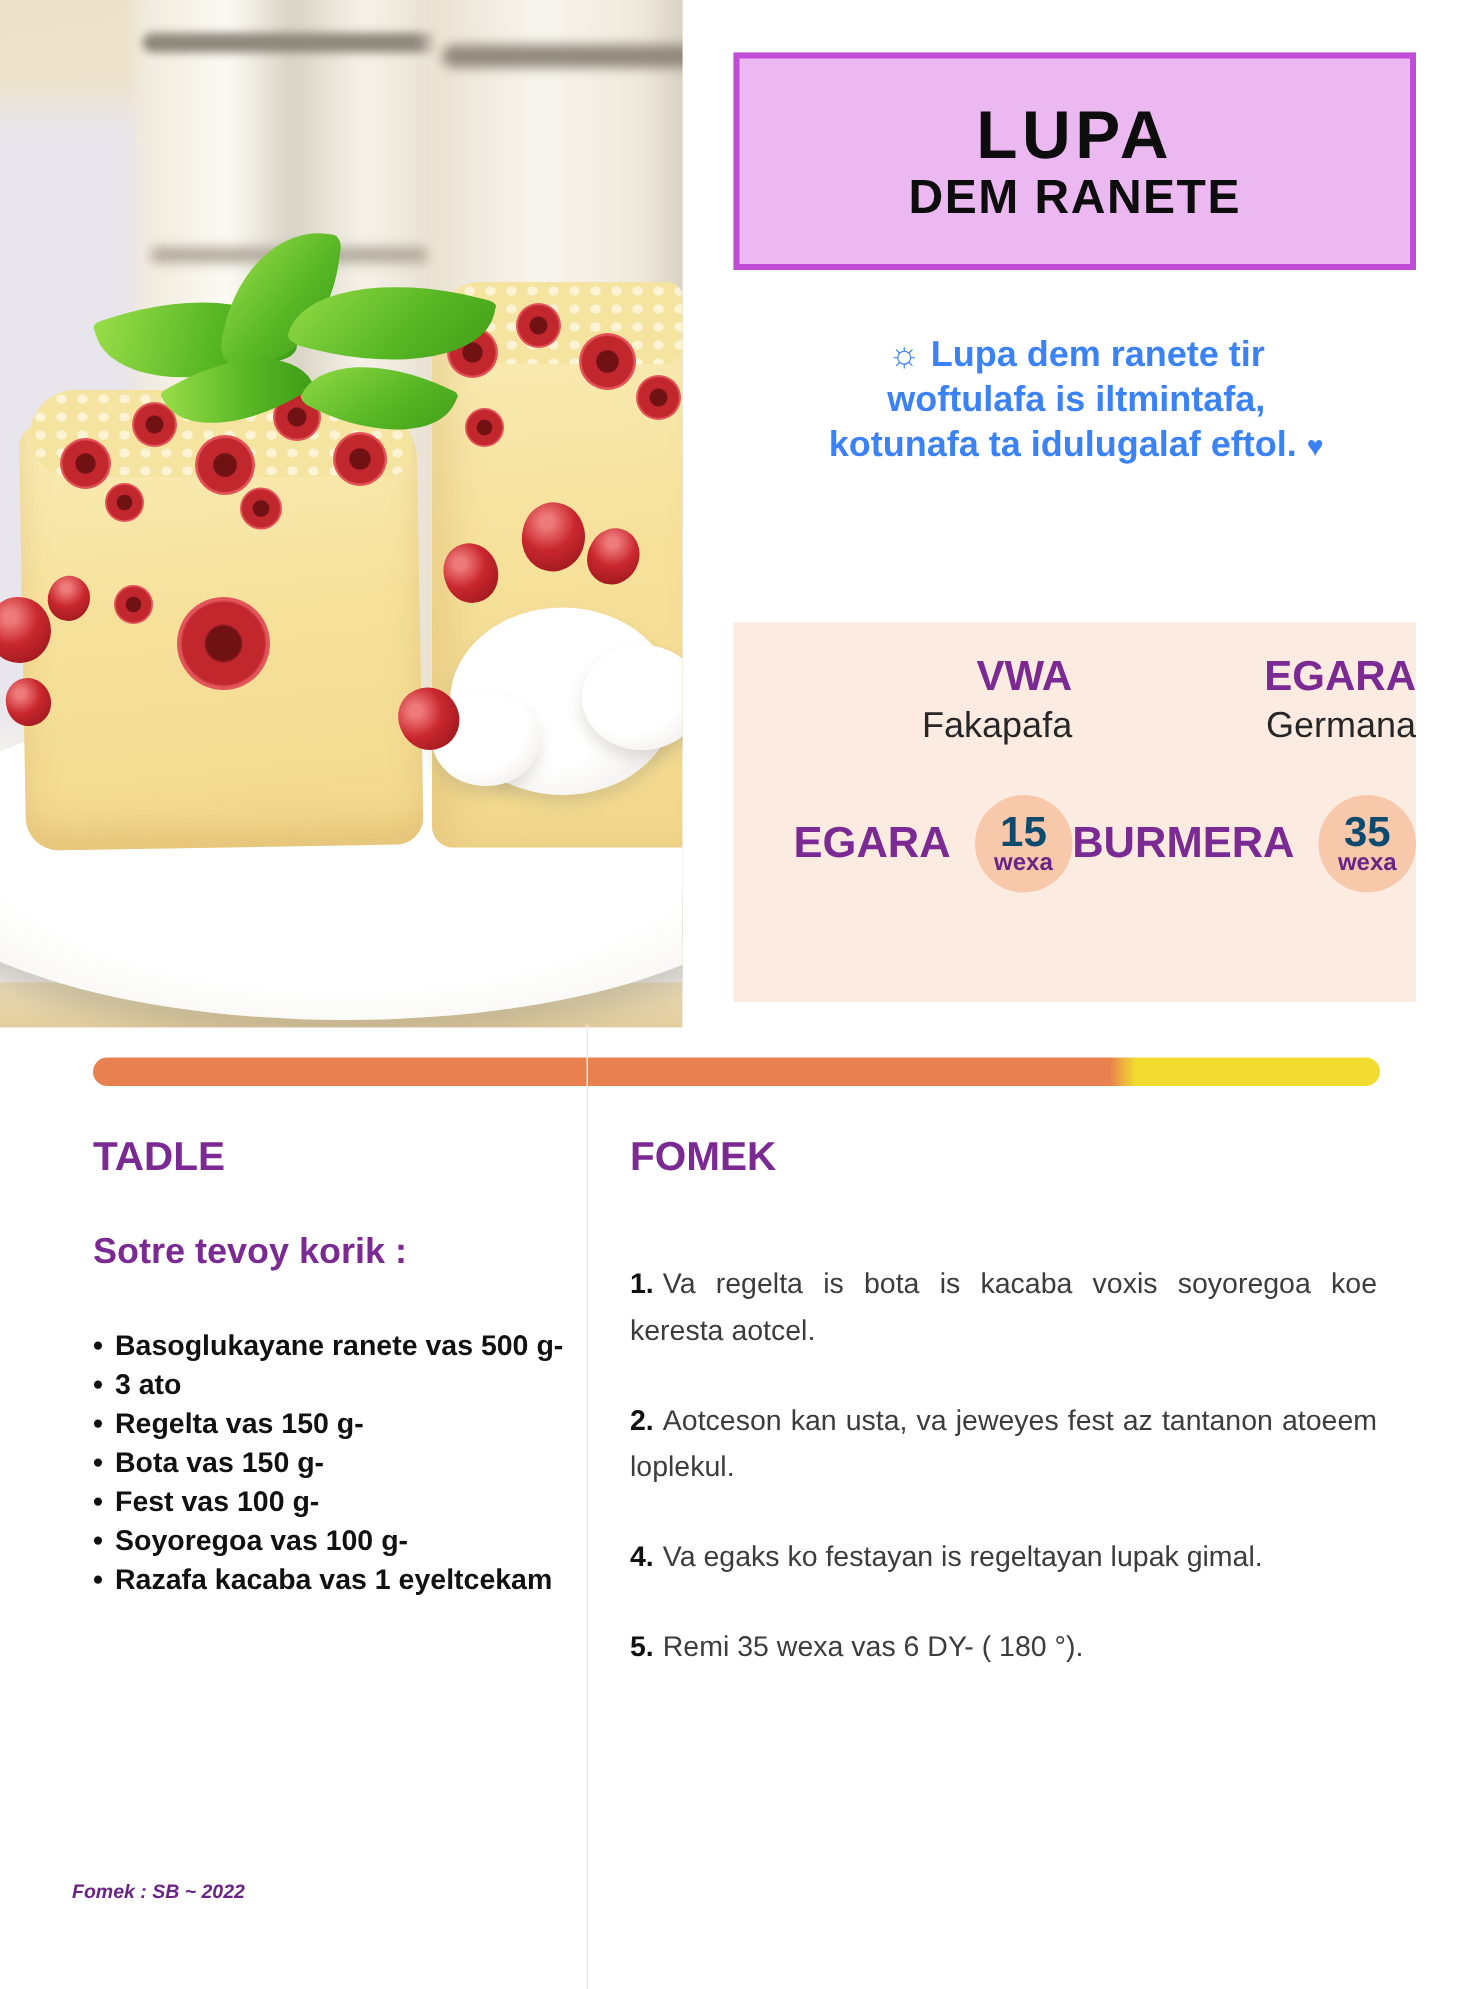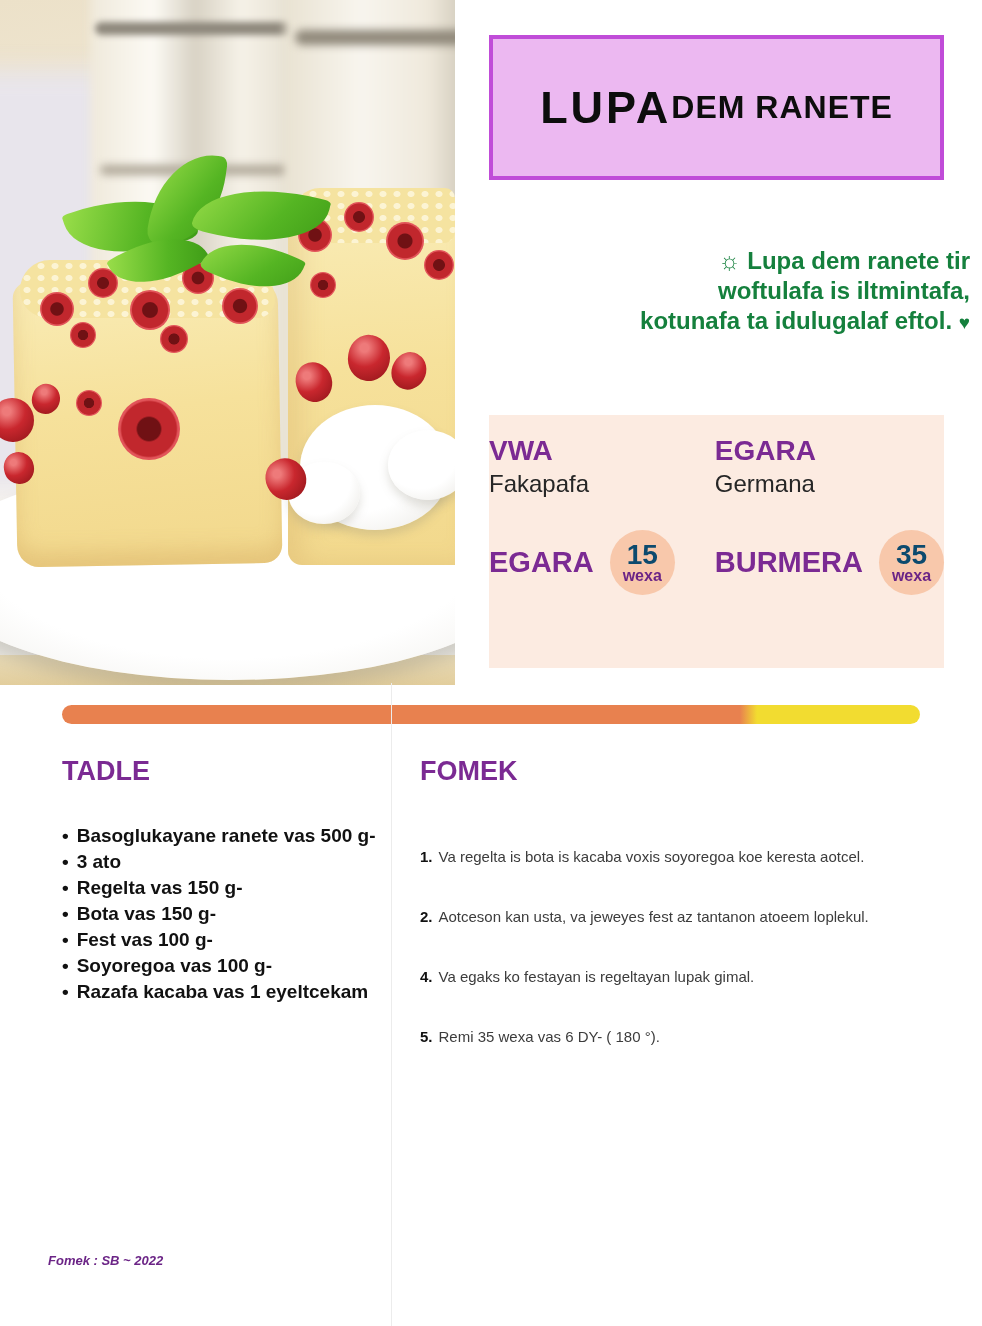--- a/index.html
+++ b/index.html
@@ -42,35 +42,35 @@
   .chd { border-radius:50%;
     background:radial-gradient(circle,#701114 0 26%,#c1272d 30% 62%,#e2555a 66% 100%); }
   .chw { border-radius:48% 52% 50% 50%;
     background:radial-gradient(circle at 35% 30%,#ee7a7a 0 10%,#c9272e 45%,#8e1418 100%); }
   .leaf { background:linear-gradient(120deg,#9ade4a,#55b523 60%,#3f9c17); }
   .cream { background:radial-gradient(circle at 40% 30%,#ffffff 55%,#f2f1ee 80%,#e3e1da 100%);
     border-radius:50%; box-shadow:0 6px 10px rgba(140,135,120,.25); }
 
   
   .title-box { position:absolute; left:489px; top:35px; width:455px; height:145px;
-    background:#ecb8f1; border:4px solid #c04cd8; display:flex; flex-direction:row;
+    background:#ecb8f1; border:4px solid #c04cd8; display:flex; flex-direction:column;
     align-items:center; justify-content:center; }
   .title-main { font-size:45px; font-weight:800; letter-spacing:3px; color:#0d0d0d; line-height:1.05; }
   .title-sub  { font-size:32px; font-weight:800; letter-spacing:1px; color:#0d0d0d; line-height:1.1; }
 
   
-  .desc { position:absolute; left:465px; top:222px; width:505px; text-align:right;
-    font-size:24px; font-weight:700; color:#15803d; line-height:30px;margin-top:24px; }
+  .desc { position:absolute; left:465px; top:222px; width:505px; text-align:center;
+    font-size:24px; font-weight:700; color:#3b82f6; line-height:30px; }
   .desc .sun { font-weight:400; }
   .desc .heart { font-size:19px; }
 
   
   .info-box { position:absolute; left:489px; top:415px; width:455px; height:253px;
     background:#fcebe1; display:flex; padding-top:20px; }
-  .info-col { flex:1; display:flex; flex-direction:column; align-items:flex-start; }
+  .info-col { flex:1; display:flex; flex-direction:column; align-items:flex-end; }
   .info-label { font-size:28px; font-weight:800; color:#7b2a93; }
   .info-value { font-size:24px; color:#262626; margin-top:3px; }
   .stat-row { display:flex; align-items:center; gap:16px; margin-top:32px; }
   .stat-label { font-size:29px; font-weight:800; color:#7b2a93; }
   .stat-circle { width:65px; height:65px; border-radius:50%; background:#f8c8ab;
     display:flex; flex-direction:column; align-items:center; justify-content:center; }
   .stat-num { font-size:28px; font-weight:800; color:#0c4a6e; line-height:26px; }
   .stat-unit { font-size:16px; font-weight:800; color:#6b2486; line-height:16px; }
 
   
@@ -81,21 +81,21 @@
   
   .ingredients { position:absolute; left:62px; top:756px; width:322px; }
   .sec-h { font-size:27px; font-weight:800; color:#7b2a93; margin:0; }
   .ingredients h3 { font-size:24px; font-weight:800; color:#7b2a93; margin:34px 0 0 0; }
   .ingredients ul { list-style:none; margin:36px 0 0 0; padding:0; }
   .ingredients li { font-size:19px; font-weight:700; color:#111111; line-height:26px; }
   .ingredients .blt { margin-right:8px; }
 
   
   .steps { position:absolute; left:420px; top:756px; width:498px; }
-  .steps p { font-size:15px; color:#3c3c3c; line-height:31px; text-align:justify; margin:0 0 29px 0; }
+  .steps p { font-size:19px; color:#3c3c3c; line-height:31px; text-align:justify; margin:0 0 29px 0; }
   .steps p b { color:#111111; margin-right:6px; }
 
   
   .footer { position:absolute; left:48px; top:1253px; font-size:13px; font-weight:700;
     font-style:italic; color:#6b2486; }
 </style>
 </head>
 <body>
 
 <div class="page" data-name="recipe-card">
@@ -187,20 +187,21 @@
         </span>
       </div>
     </div>
   </div>
 
   <div class="divider-bar" data-name="divider-bar"></div>
   <div class="col-line" data-name="column-divider"></div>
 
   <div class="ingredients" data-name="ingredients-section">
     <h2 class="sec-h" data-name="ingredients-heading">TADLE</h2>
+    <h3 data-name="ingredients-subheading">Sotre tevoy korik :</h3>
     <ul data-name="ingredients-list">
       <li data-name="list-item"><span class="blt" data-name="bullet-icon">•</span><span>Basoglukayane ranete vas 500 g-</span></li>
       <li data-name="list-item"><span class="blt" data-name="bullet-icon">•</span><span>3 ato</span></li>
       <li data-name="list-item"><span class="blt" data-name="bullet-icon">•</span><span>Regelta vas 150 g-</span></li>
       <li data-name="list-item"><span class="blt" data-name="bullet-icon">•</span><span>Bota vas 150 g-</span></li>
       <li data-name="list-item"><span class="blt" data-name="bullet-icon">•</span><span>Fest vas 100 g-</span></li>
       <li data-name="list-item"><span class="blt" data-name="bullet-icon">•</span><span>Soyoregoa vas 100 g-</span></li>
       <li data-name="list-item"><span class="blt" data-name="bullet-icon">•</span><span>Razafa kacaba vas 1 eyeltcekam</span></li>
     </ul>
   </div>

